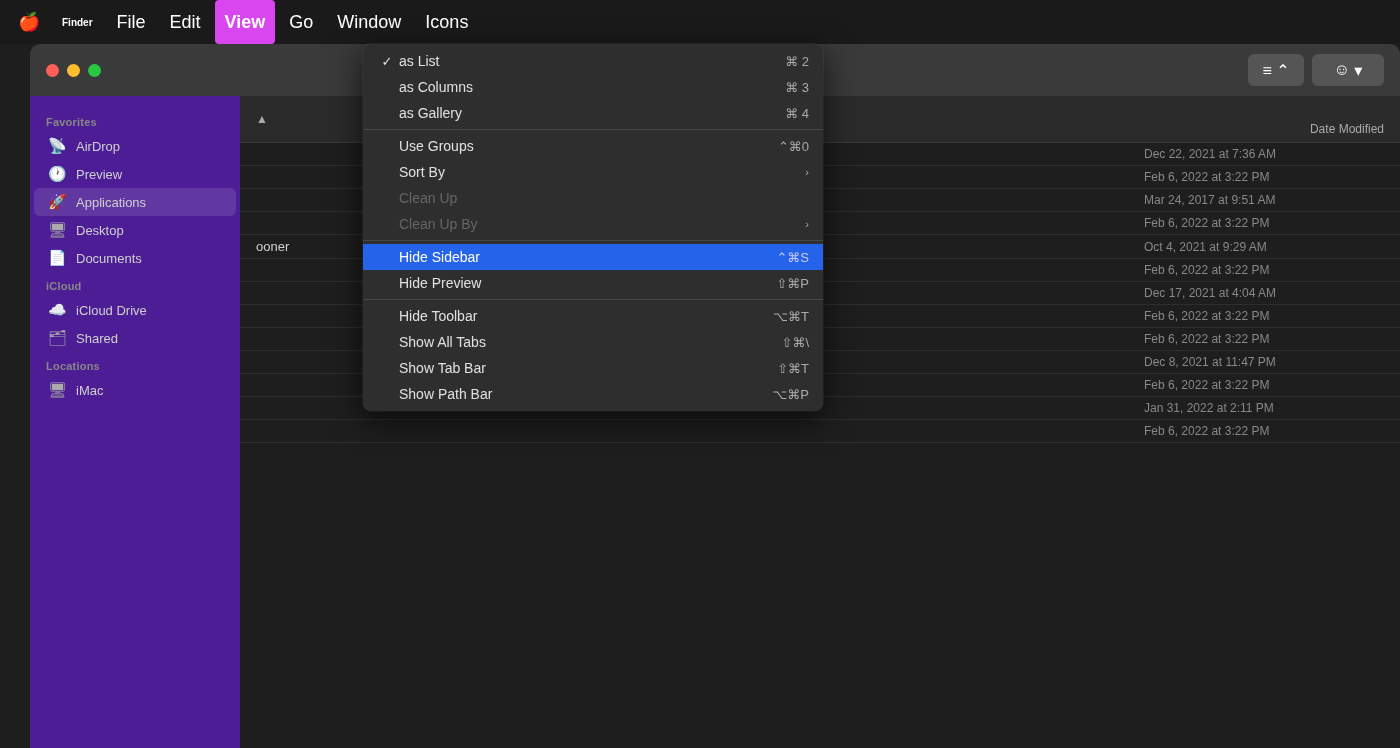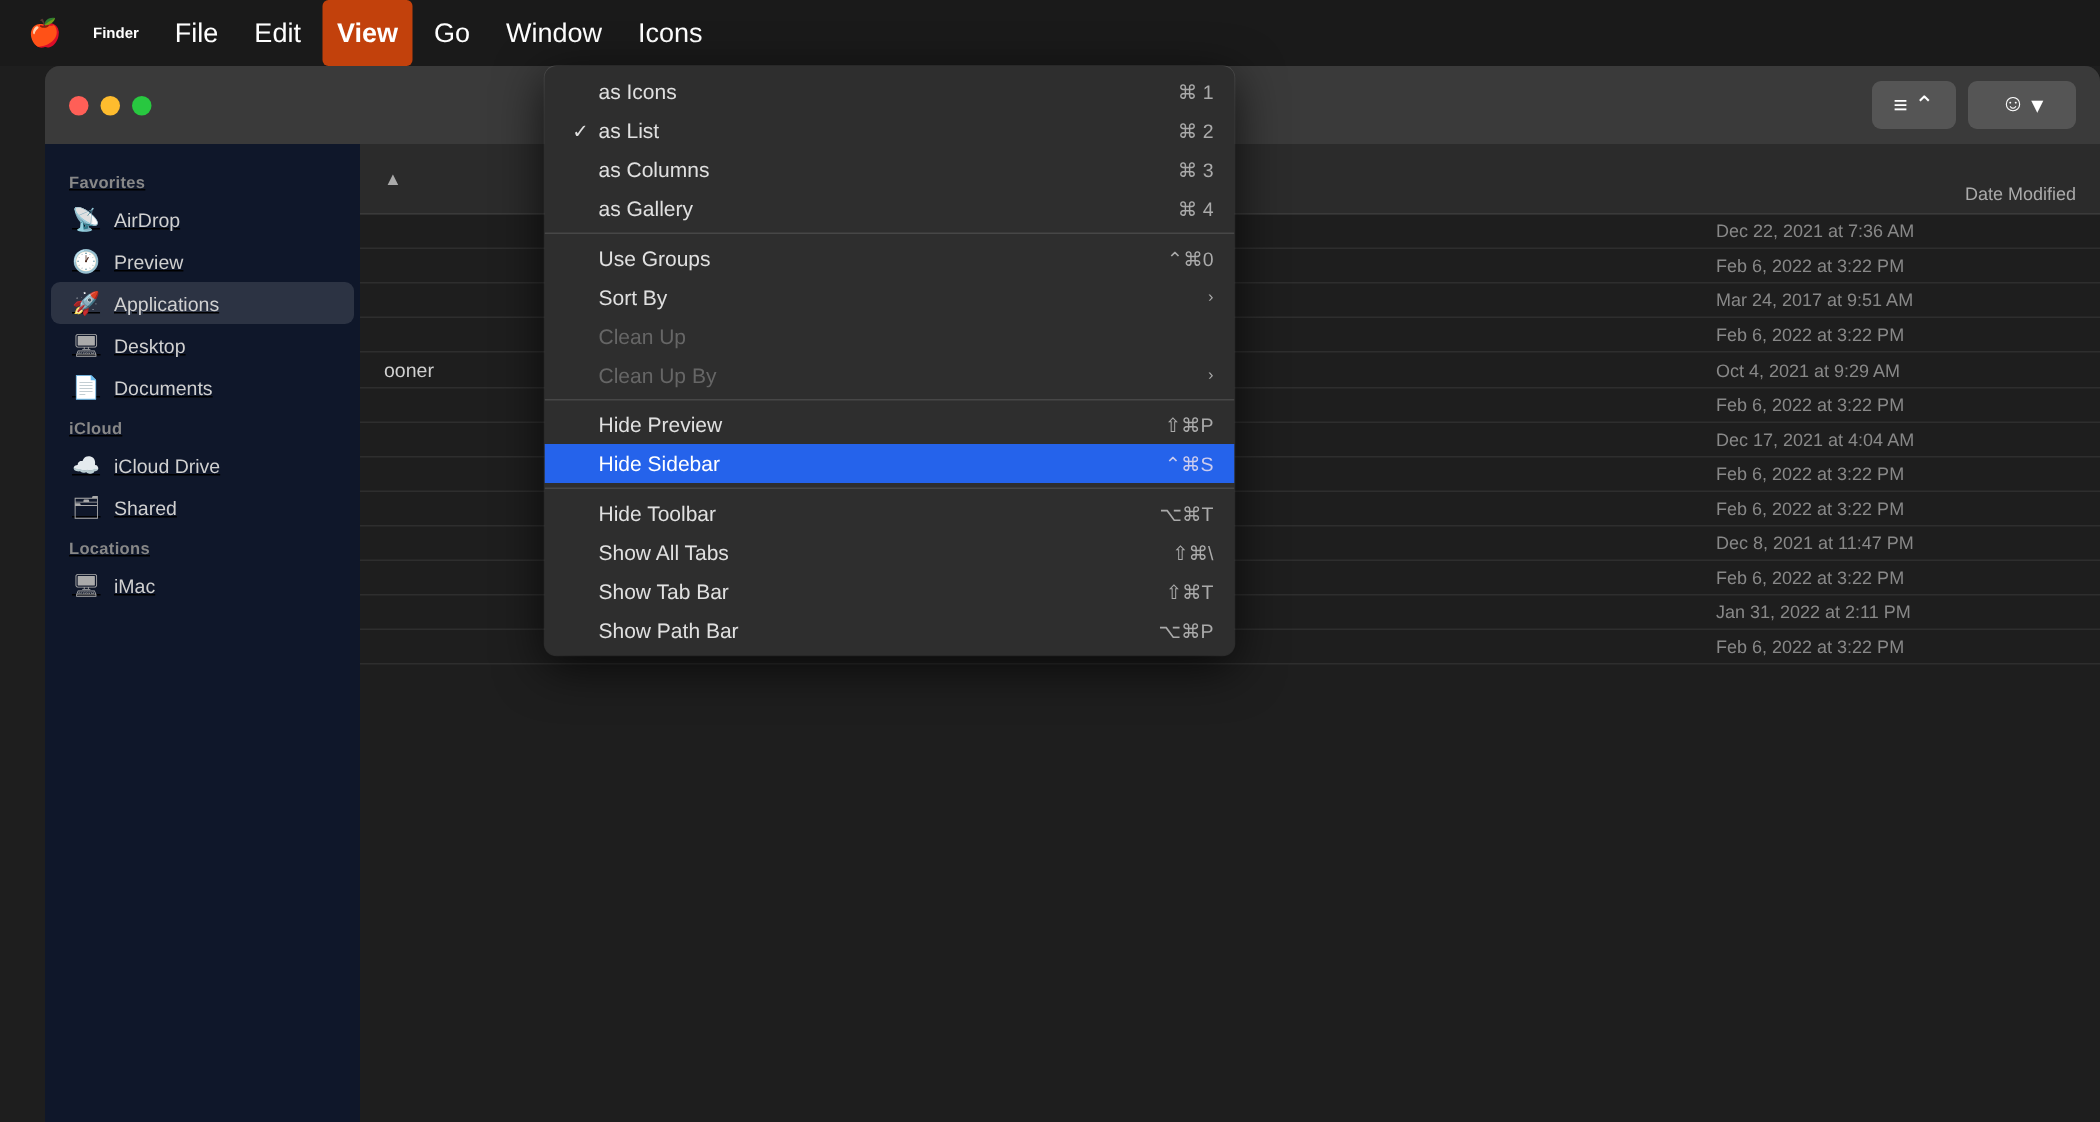--- a/index.html
+++ b/index.html
@@ -38,21 +38,21 @@
       color: #fff;
       font-size: 18px;
       font-weight: 400;
       border-radius: 4px;
       cursor: pointer;
       height: 44px;
       display: flex;
       align-items: center;
     }
     .menubar-item.active {
-      background: #c2410c;
+      background: #d946ef;
       font-weight: 600;
     }
     .menubar-finder {
       font-weight: 600;
       font-size: 10px;
     }
 
     
     .finder-window {
       position: absolute;
@@ -127,25 +127,24 @@
     
     .main-content {
       display: flex;
       flex: 1;
       overflow: hidden;
     }
 
     
     .sidebar {
       width: 210px;
-      background: #0f172a;
+      background: #4c1d95;
       flex-shrink: 0;
       overflow-y: auto;
       padding: 12px 0;
-      text-decoration: underline;
     }
     .sidebar-section-label {
       font-size: 11px;
       font-weight: 700;
       color: #888;
       padding: 8px 16px 4px;
       text-transform: none;
       letter-spacing: 0.02em;
     }
     .sidebar-item {
@@ -421,26 +420,20 @@
           <div class="file-row">
     <div class="file-name"></div>
     <div class="file-date">Feb 6, 2022 at 3:22 PM</div>
   </div>
         </div>
     </div>
   </div>
 </div>
 
 <div class="dropdown-overlay" id="view-menu">
-<div class="menu-item">
-    <span class="checkmark"></span>
-    <span class="item-label">as Icons</span>
-    <span class="shortcut">⌘ 1</span>
-
-  </div>
     <div class="menu-item">
     <span class="checkmark">✓</span>
     <span class="item-label">as List</span>
     <span class="shortcut">⌘ 2</span>
 
   </div>
     <div class="menu-item">
     <span class="checkmark"></span>
     <span class="item-label">as Columns</span>
     <span class="shortcut">⌘ 3</span>
@@ -471,32 +464,32 @@
     <span class="shortcut"></span>
 
   </div>
     <div class="menu-item disabled">
     <span class="checkmark"></span>
     <span class="item-label">Clean Up By</span>
     <span class="shortcut"></span>
     <span class="arrow">›</span>
   </div>
     <div class="menu-divider"></div>
+    <div class="menu-item highlighted">
+    <span class="checkmark"></span>
+    <span class="item-label">Hide Sidebar</span>
+    <span class="shortcut">⌃⌘S</span>
+
+  </div>
     <div class="menu-item">
     <span class="checkmark"></span>
     <span class="item-label">Hide Preview</span>
     <span class="shortcut">⇧⌘P</span>
 
   </div>
-    <div class="menu-item highlighted">
-    <span class="checkmark"></span>
-    <span class="item-label">Hide Sidebar</span>
-    <span class="shortcut">⌃⌘S</span>
-
-  </div>
     <div class="menu-divider"></div>
     <div class="menu-item">
     <span class="checkmark"></span>
     <span class="item-label">Hide Toolbar</span>
     <span class="shortcut">⌥⌘T</span>
 
   </div>
     <div class="menu-item">
     <span class="checkmark"></span>
     <span class="item-label">Show All Tabs</span>

